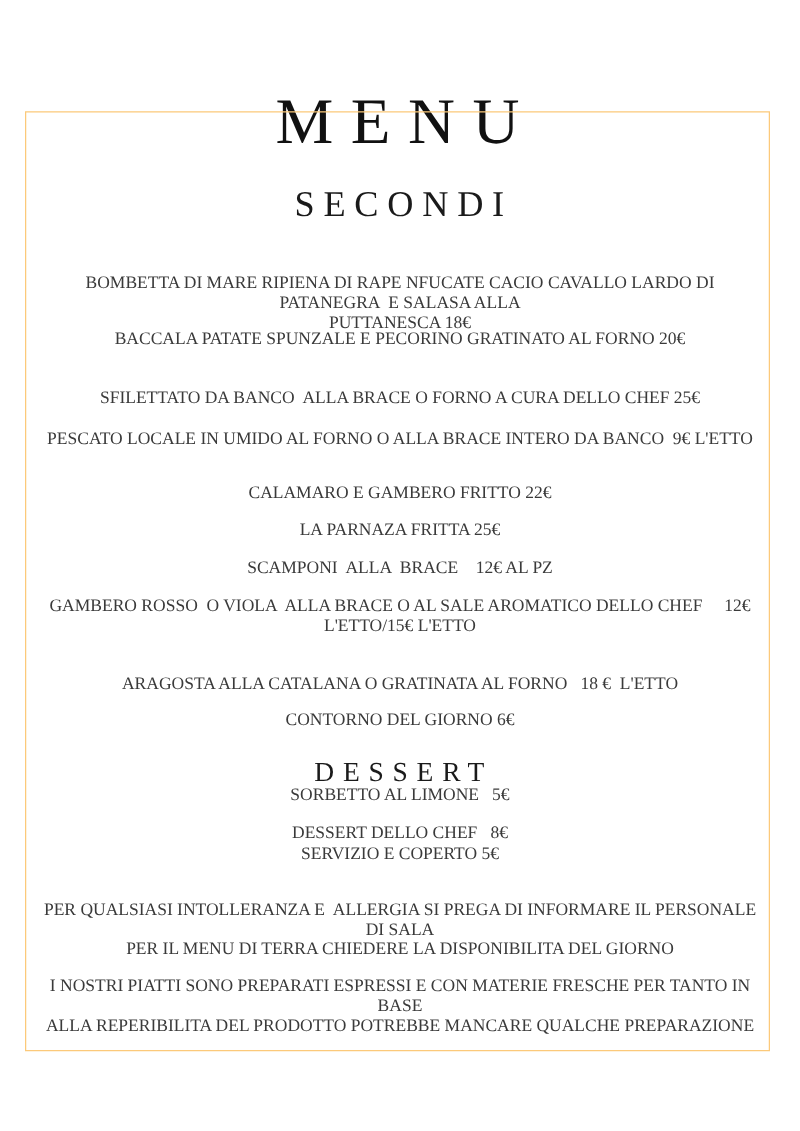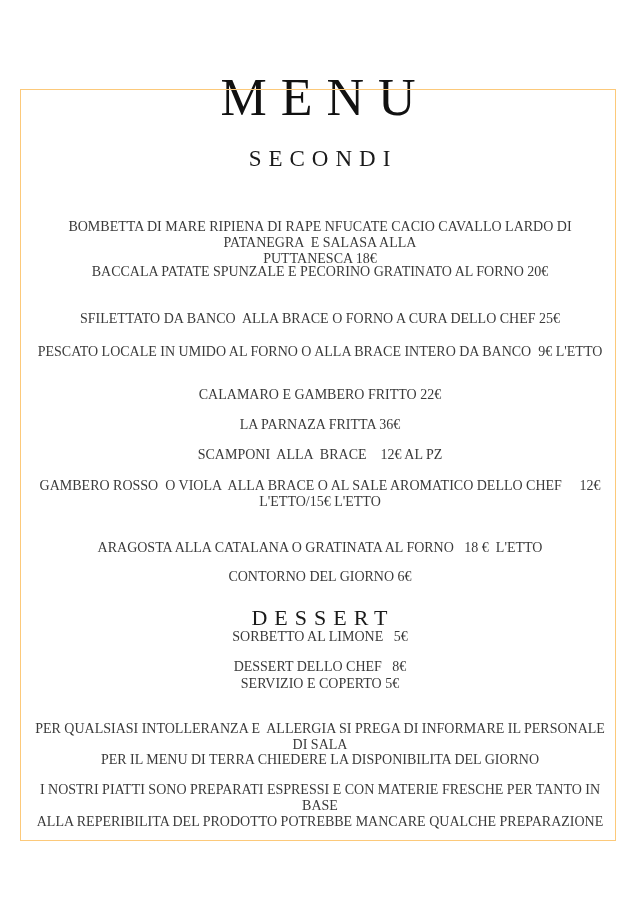--- a/index.html
+++ b/index.html
@@ -44,21 +44,21 @@
       left: 0;
       width: 640px;
       text-align: center;
       font-weight: normal;
       color: #1a1a1a;
       padding-left: 6px;
       box-sizing: border-box;
     }
     .secondi-title {
       top: 126px;
-      font-size: 23px;
+      font-size: 29px;
       letter-spacing: 7px;
       line-height: 28px;
     }
     .dessert-title {
       top: 585px;
       font-size: 22px;
       letter-spacing: 7px;
       line-height: 30px;
     }
     .line {
@@ -80,21 +80,21 @@
 <div class="frame"></div>
 
 <h2 class="section-title secondi-title">SECONDI</h2>
 
 <div class="line" style="top:219px;">BOMBETTA DI MARE RIPIENA DI RAPE NFUCATE CACIO CAVALLO LARDO DI PATANEGRA  E SALASA ALLA
 PUTTANESCA 18€</div>
 <div class="line" style="top:264px;">BACCALA PATATE SPUNZALE E PECORINO GRATINATO AL FORNO 20€</div>
 <div class="line" style="top:311px;">SFILETTATO DA BANCO  ALLA BRACE O FORNO A CURA DELLO CHEF 25€</div>
 <div class="line" style="top:344px;">PESCATO LOCALE IN UMIDO AL FORNO O ALLA BRACE INTERO DA BANCO  9€ L'ETTO</div>
 <div class="line" style="top:387px;">CALAMARO E GAMBERO FRITTO 22€</div>
-<div class="line" style="top:417px;">LA PARNAZA FRITTA 36€</div>
+<div class="line" style="top:417px;">LA PARNAZA FRITTA 25€</div>
 <div class="line" style="top:447px;">SCAMPONI  ALLA  BRACE    12€ AL PZ</div>
 <div class="line" style="top:478px;">GAMBERO ROSSO  O VIOLA  ALLA BRACE O AL SALE AROMATICO DELLO CHEF     12€ L'ETTO/15€ L'ETTO</div>
 <div class="line" style="top:540px;">ARAGOSTA ALLA CATALANA O GRATINATA AL FORNO   18 €  L'ETTO</div>
 <div class="line" style="top:569px;">CONTORNO DEL GIORNO 6€</div>
 
 <h2 class="section-title dessert-title">DESSERT</h2>
 
 <div class="line" style="top:629px;">SORBETTO AL LIMONE   5€</div>
 <div class="line" style="top:659px;">DESSERT DELLO CHEF   8€</div>
 <div class="line" style="top:676px;">SERVIZIO E COPERTO 5€</div>

